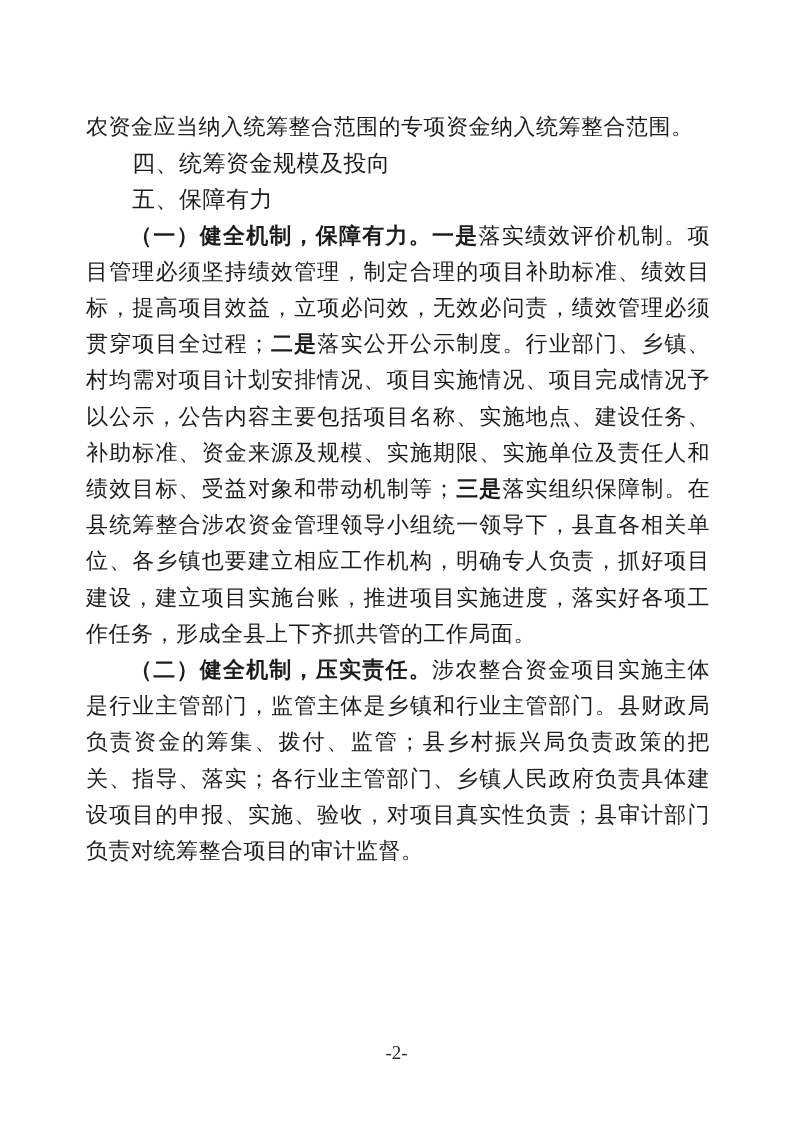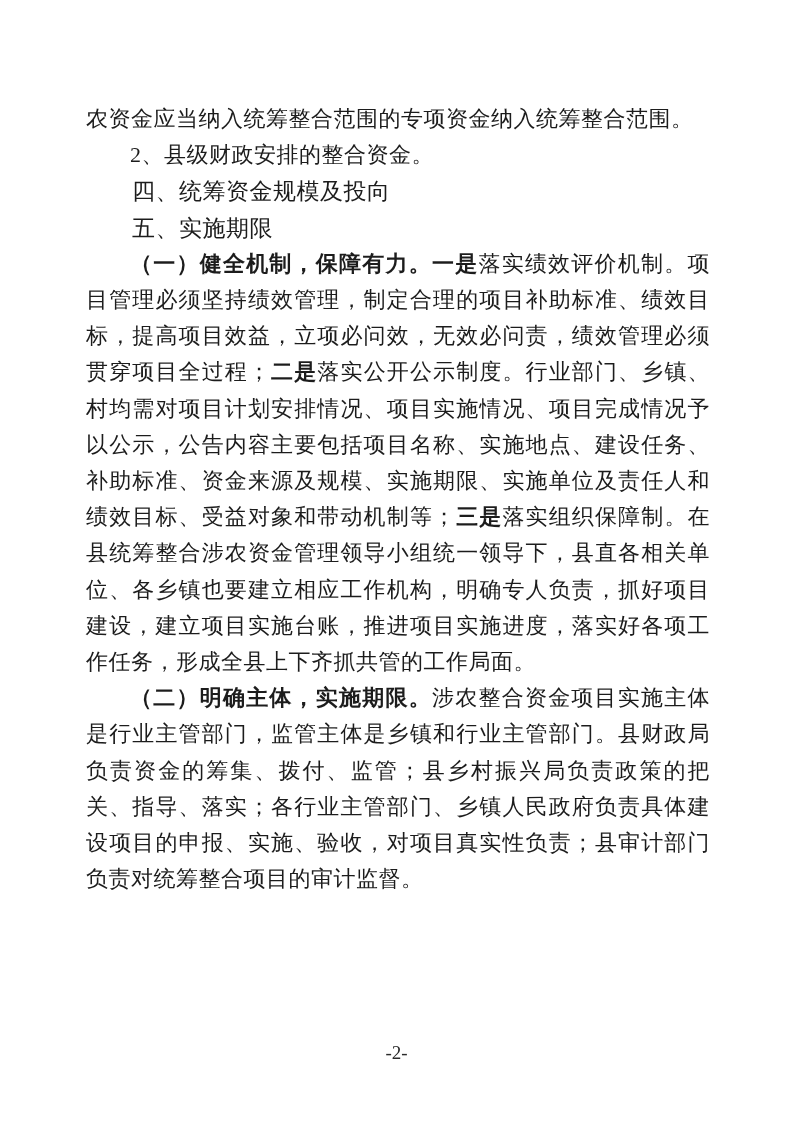--- a/index.html
+++ b/index.html
@@ -11,21 +11,21 @@
     position: relative;
     width: 793px;
     height: 1122px;
     background: #ffffff;
     overflow: hidden;
     font-family: "Liberation Serif", "DejaVu Serif", serif;
     color: #1c1c1c;
   }
   .content {
     position: absolute;
-    top: 101px;
+    top: 109px;
     left: 86px;
     width: 624px;
   }
   .content p {
     margin: 0;
     font-size: 22px;
     line-height: 36.2px;
     text-align: justify;
     letter-spacing: 0.5px;
   }
@@ -56,28 +56,27 @@
 </style>
 </head>
 <body>
 
 <div class="page">
 
   <div class="content">
 
     <p class="noindent"><span>农资金应当纳入统筹整合范围的专项资金纳入统筹整合范围。</span></p>
 
-    <p class="indent"><span>2、县级财政安排的整合资金。</span></p>
 
     <p class="indent heading"><span>四、统筹资金规模及投向</span></p>
 
 
-    <p class="indent heading"><span>五、实施期限</span></p>
+    <p class="indent heading"><span>五、保障有力</span></p>
 
     <p class="indent"><span class="b">（一）健全机制，保障有力。一是</span><span>落实绩效评价机制。项目管理必须坚持绩效管理，制定合理的项目补助标准、绩效目标，提高项目效益，立项必问效，无效必问责，绩效管理必须贯穿项目全过程；</span><span class="b">二是</span><span>落实公开公示制度。行业部门、乡镇、村均需对项目计划安排情况、项目实施情况、项目完成情况予以公示，公告内容主要包括项目名称、实施地点、建设任务、补助标准、资金来源及规模、实施期限、实施单位及责任人和绩效目标、受益对象和带动机制等；</span><span class="b">三是</span><span>落实组织保障制。在县统筹整合涉农资金管理领导小组统一领导下，县直各相关单位、各乡镇也要建立相应工作机构，明确专人负责，抓好项目建设，建立项目实施台账，推进项目实施进度，落实好各项工作任务，形成全县上下齐抓共管的工作局面。</span></p>
 
-    <p class="indent"><span class="b">（二）明确主体，实施期限。</span><span>涉农整合资金项目实施主体是行业主管部门，监管主体是乡镇和行业主管部门。县财政局负责资金的筹集、拨付、监管；县乡村振兴局负责政策的把关、指导、落实；各行业主管部门、乡镇人民政府负责具体建设项目的申报、实施、验收，对项目真实性负责；县审计部门负责对统筹整合项目的审计监督。</span></p>
+    <p class="indent"><span class="b">（二）健全机制，压实责任。</span><span>涉农整合资金项目实施主体是行业主管部门，监管主体是乡镇和行业主管部门。县财政局负责资金的筹集、拨付、监管；县乡村振兴局负责政策的把关、指导、落实；各行业主管部门、乡镇人民政府负责具体建设项目的申报、实施、验收，对项目真实性负责；县审计部门负责对统筹整合项目的审计监督。</span></p>
 
   </div>
 
   <div class="footer"><span>-2-</span></div>
 
 </div>
 
 </body></html>

